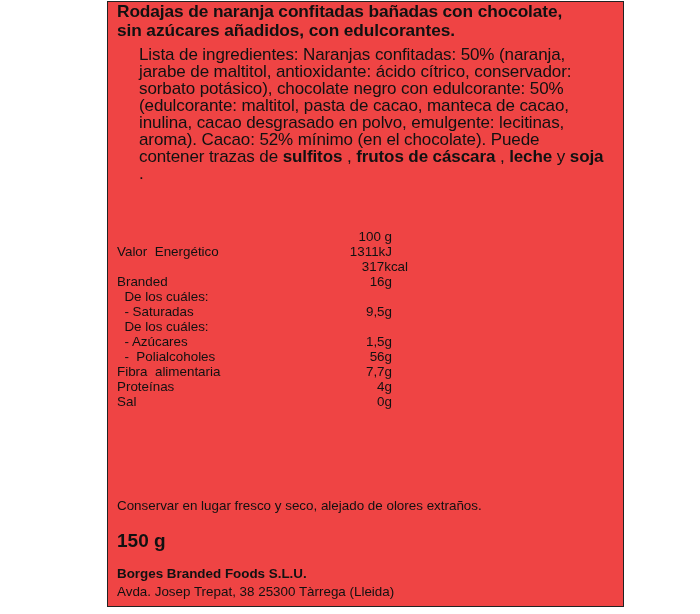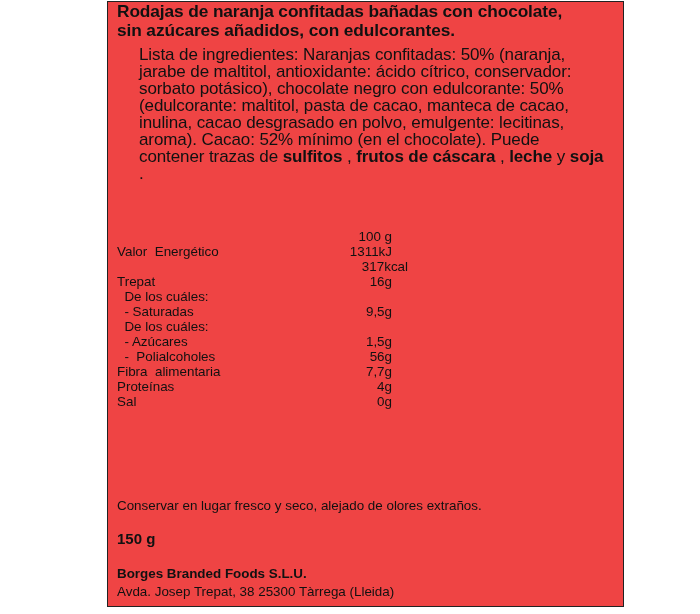--- a/index.html
+++ b/index.html
@@ -11,21 +11,21 @@
            font-weight: bold; font-size: 17.3px; line-height: 19px; margin: 0; letter-spacing: -0.1px; }
   .ingredients { position: absolute; left: 27px; top: 40px; width: 470px;
                  font-size: 17px; line-height: 17px; margin: 4px; letter-spacing: -0.1px; }
   .ingredients b { font-weight: bold; }
   .nutri { position: absolute; left: 9px; top: 227px; width: 300px; font-size: 13.4px; }
   .nrow { position: relative; height: 15px; line-height: 15px; }
   .nlabel { position: absolute; left: 0; white-space: pre; }
   .nval { position: absolute; right: 25px; text-align: center; white-space: pre; }
   .nval.kcal { right: 9px; margin-left: 17px; }
   .storage { position: absolute; left: 9px; top: 496px; font-size: 13.4px; margin: 0; }
-  .weight { position: absolute; left: 9px; top: 528px; font-size: 15px; font-weight: bold; margin: 0; }
+  .weight { position: absolute; left: 9px; top: 528px; font-size: 19px; font-weight: bold; margin: 0; }
   .company { position: absolute; left: 9px; top: 564px; font-size: 13.4px; font-weight: bold; margin: 0; }
   .address { position: absolute; left: 9px; top: 582px; font-size: 13.4px; margin: 0; }
 </style>
 </head>
 <body>
 
 <div class="label-box">
   <p class="title">Rodajas de naranja confitadas bañadas con chocolate, sin azúcares añadidos, con edulcorantes.</p>
   <p class="ingredients"><span>Lista de ingredientes: Naranjas confitadas: 50% (naranja, jarabe de maltitol, antioxidante: ácido cítrico, conservador: sorbato potásico), chocolate negro con edulcorante: 50% (edulcorante: maltitol, pasta de cacao, manteca de cacao, inulina, cacao desgrasado en polvo, emulgente: lecitinas, aroma). Cacao: 52% mínimo (en el chocolate). Puede contener trazas de </span><span id="allergens"><b>sulfitos</b><span> , </span><b>frutos de cáscara</b><span> , </span><b>leche</b><span> y </span><b>soja</b><span> .</span></span></p>
 
@@ -36,21 +36,21 @@
     <div id="nutri-rows">
         <div class="nrow">
           <span class="nlabel">Valor  Energético</span>
           <span class="nval">1311kJ</span>
         </div>
         <div class="nrow">
           <span class="nlabel"></span>
           <span class="nval kcal">317kcal</span>
         </div>
         <div class="nrow">
-          <span class="nlabel">Trepat</span>
+          <span class="nlabel">Branded</span>
           <span class="nval">16g</span>
         </div>
         <div class="nrow">
           <span class="nlabel">  De los cuáles:</span>
           <span class="nval"></span>
         </div>
         <div class="nrow">
           <span class="nlabel">  - Saturadas</span>
           <span class="nval">9,5g</span>
         </div>

